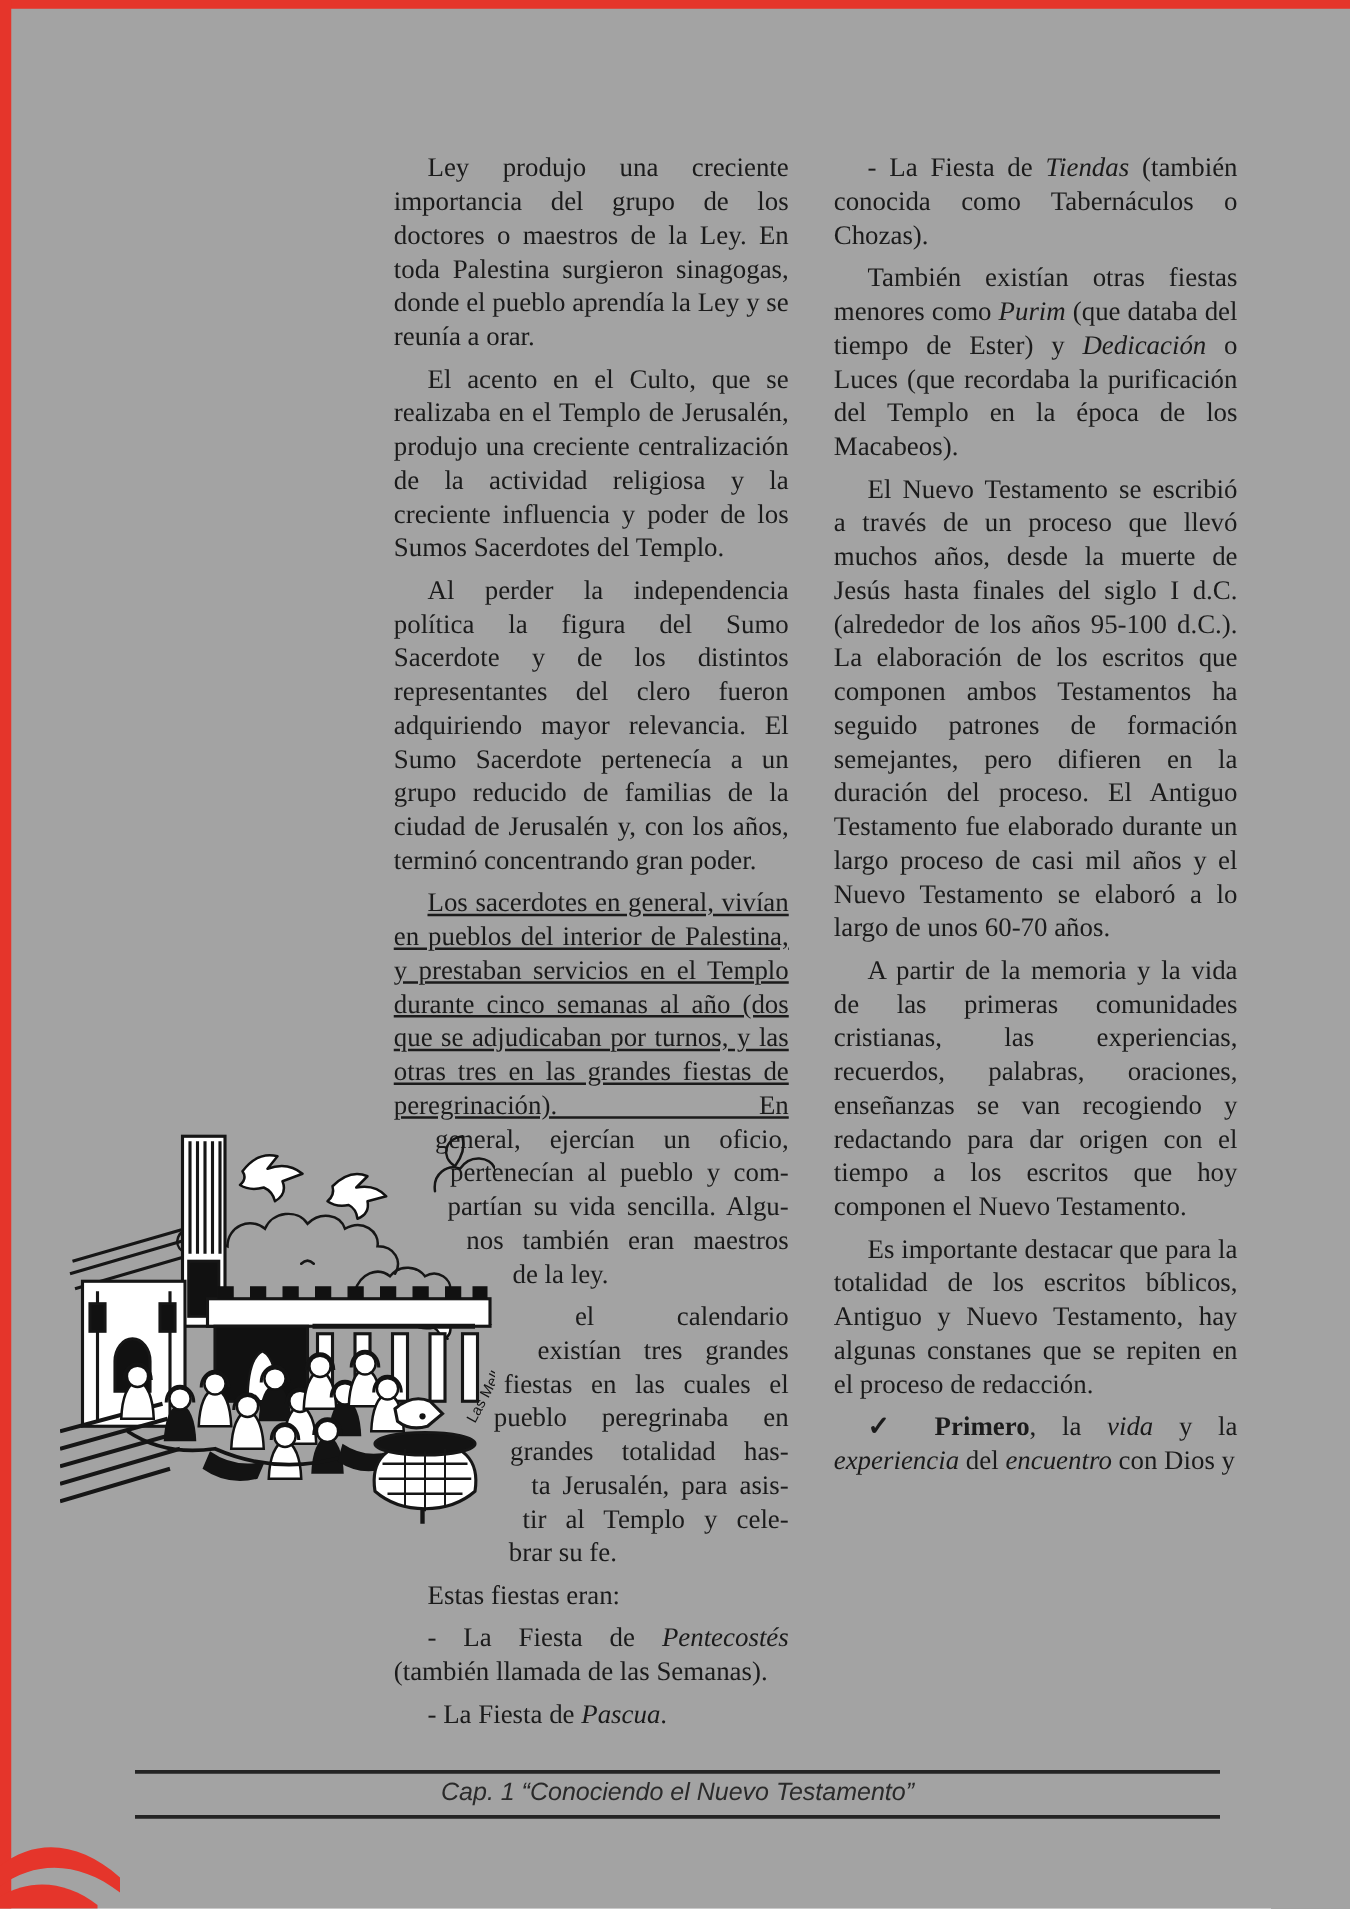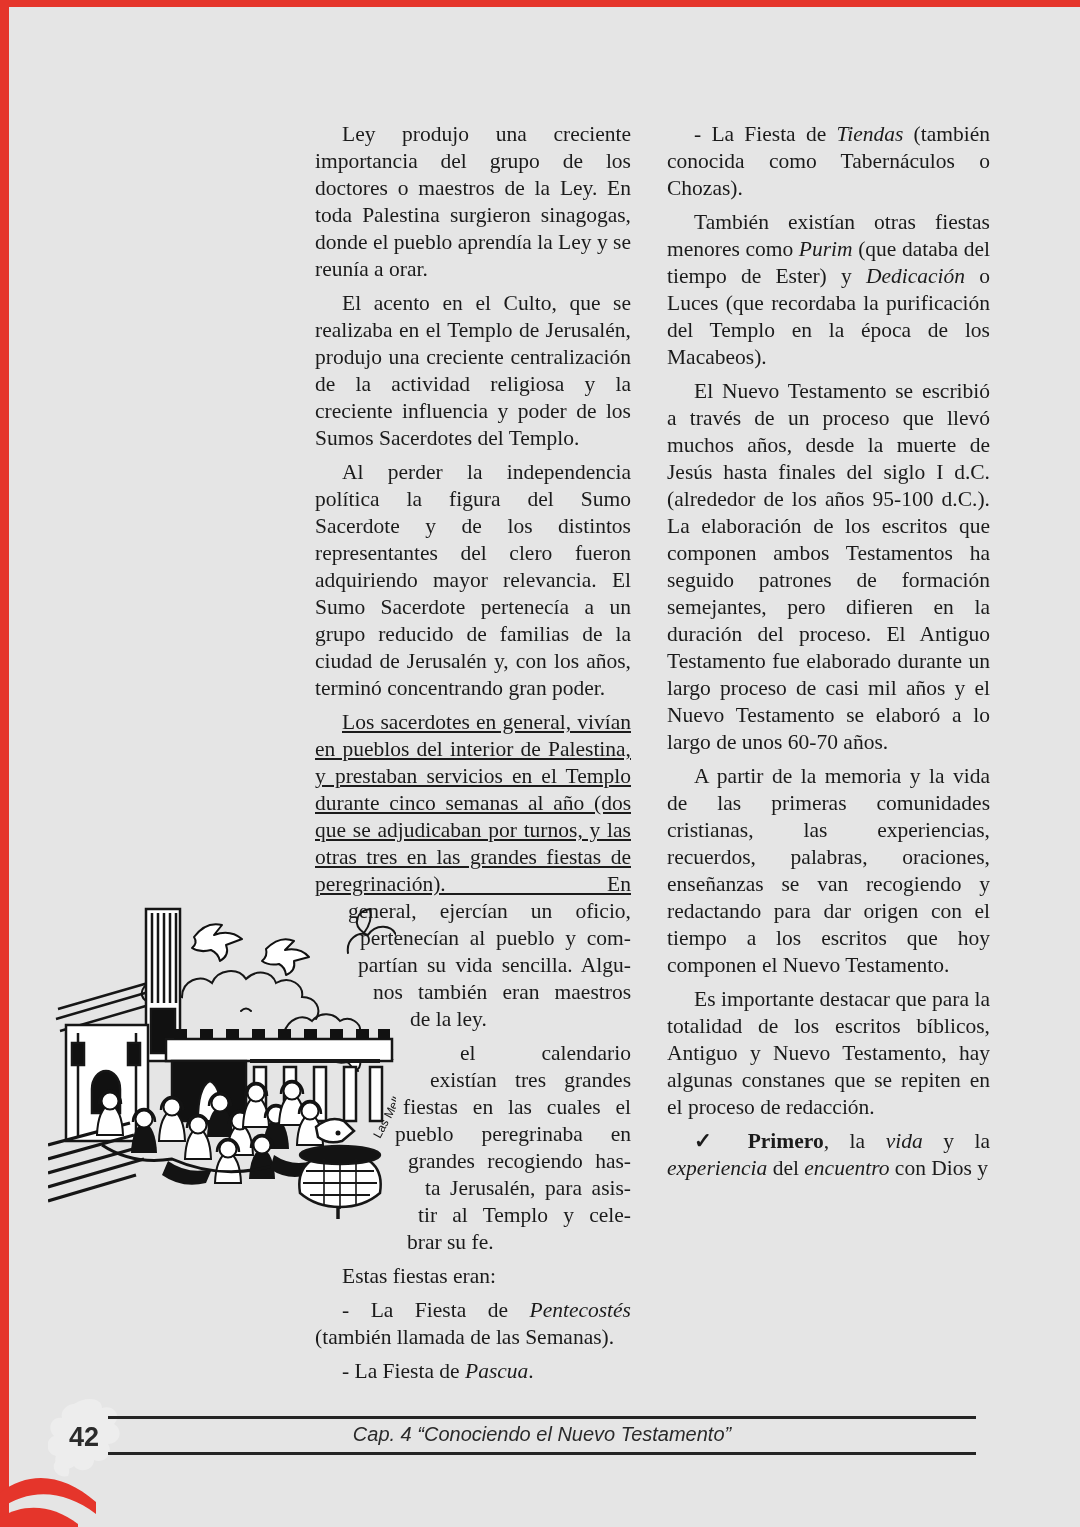--- a/index.html
+++ b/index.html
@@ -1,16 +1,16 @@
 <!DOCTYPE html>
 <html><head>
 <meta charset="utf-8">
 <style>
   html,body{margin:0;padding:0;background:#fff;}
-  .page{position:relative;width:1080px;height:1527px;background:#e5e5e5;overflow:hidden;
+  .page{position:relative;width:1080px;height:1527px;background:#a3a3a3;overflow:hidden;
         font-family:"Liberation Serif","DejaVu Serif",serif;color:#1b1b1b;}
   
   .edge-top{position:absolute;left:0;top:0;width:1080px;height:7px;background:#e5352b;}
   .edge-left{position:absolute;left:0;top:0;width:9px;height:1527px;background:#e5352b;}
   .corner-swoosh{position:absolute;left:0;top:1462px;width:110px;height:65px;}
   
   .col{position:absolute;top:121px;font-size:21.5px;line-height:27px;text-align:justify;}
   .col-left{left:315px;width:316px;}
   .col-right{left:667px;width:323px;}
   .col p{margin:0 0 7px 0;text-indent:27px;}
@@ -70,21 +70,21 @@
       <div class="wrap-line">pertenecían al pueblo y com-</div>
       <div class="wrap-line">partían su vida sencilla. Algu-</div>
       <div class="wrap-line">nos también eran maestros</div>
       <div class="wrap-line short">de la ley.</div>
     </div>
     <div class="p5w">
       <div class="wrap-line">En el calendario</div>
       <div class="wrap-line">existían tres grandes</div>
       <div class="wrap-line">fiestas en las cuales el</div>
       <div class="wrap-line">pueblo peregrinaba en</div>
-      <div class="wrap-line">grandes recogiendo has-</div>
+      <div class="wrap-line">grandes totalidad has-</div>
       <div class="wrap-line">ta Jerusalén, para asis-</div>
       <div class="wrap-line">tir al Templo y cele-</div>
       <div class="wrap-line short">brar su fe.</div>
     </div>
     <p>Estas fiestas eran:</p>
     <p><span>- La Fiesta de </span><span class="r-i">Pentecostés</span><span> (también llamada de las Semanas).</span></p>
     <p><span>- La Fiesta de </span><span class="r-i">Pascua</span><span>.</span></p>
   </div>
 
   <div class="col col-right">
@@ -189,29 +189,22 @@
       <circle cx="290" cy="240" r="2.5" fill="#131313" stroke="none"></circle>
       <path d="M252 300 q-6 -38 40 -40 q46 2 40 40 q-16 14 -40 14 q-24 0 -40 -14 z"></path>
       <ellipse cx="292" cy="262" rx="40" ry="9" fill="#131313"></ellipse>
       <path d="M258 278 h68 M255 290 h74 M262 302 h60" stroke-width="2"></path>
       <path d="M276 266 v46 M292 268 v48 M308 266 v46" stroke-width="1.6"></path>
       <path d="M290 314 v12" stroke-width="3.5"></path>
     </g>
     <text x="332" y="246" font-size="12" fill="#131313" transform="rotate(-62 332 246)">Las Mello</text>
   </svg>
 
-  <div class="pagenum-wrap">
-    <svg class="pagenum-blob" viewBox="0 0 80 88" xmlns="http://www.w3.org/2000/svg">
-      <path fill="#ededed" d="M26 8 c12 -8 28 -6 28 4 c12 -4 20 8 12 16 c10 6 6 20 -6 20 c6 10 -4 20 -14 16 c0 10 -14 14 -20 6 c-10 8 -22 0 -18 -10 c-10 -2 -12 -16 -2 -20 c-8 -8 -2 -20 8 -18 c-2 -8 6 -14 12 -14 z"></path>
-      <path fill="#ededed" d="M10 62 c8 2 14 10 10 18 c-8 2 -16 -4 -14 -12 z"></path>
-    </svg>
-    <div class="pagenum">42</div>
-  </div>
   <div class="footer-rule rule-1"></div>
-  <div class="footer-text">Cap. 4 “Conociendo el Nuevo Testamento”</div>
+  <div class="footer-text">Cap. 1 “Conociendo el Nuevo Testamento”</div>
   <div class="footer-rule rule-2"></div>
 
   <svg class="corner-swoosh" viewBox="0 0 110 65" xmlns="http://www.w3.org/2000/svg">
     <path d="M-4 34 C26 8 62 10 96 40 L96 52 C62 26 26 26 -4 50 Z" fill="#e5352b"></path>
     <path d="M-4 58 C22 40 52 42 78 62 L78 70 L-4 70 Z" fill="#e5352b"></path>
   </svg>
 
 </div>
 
 </body></html>

